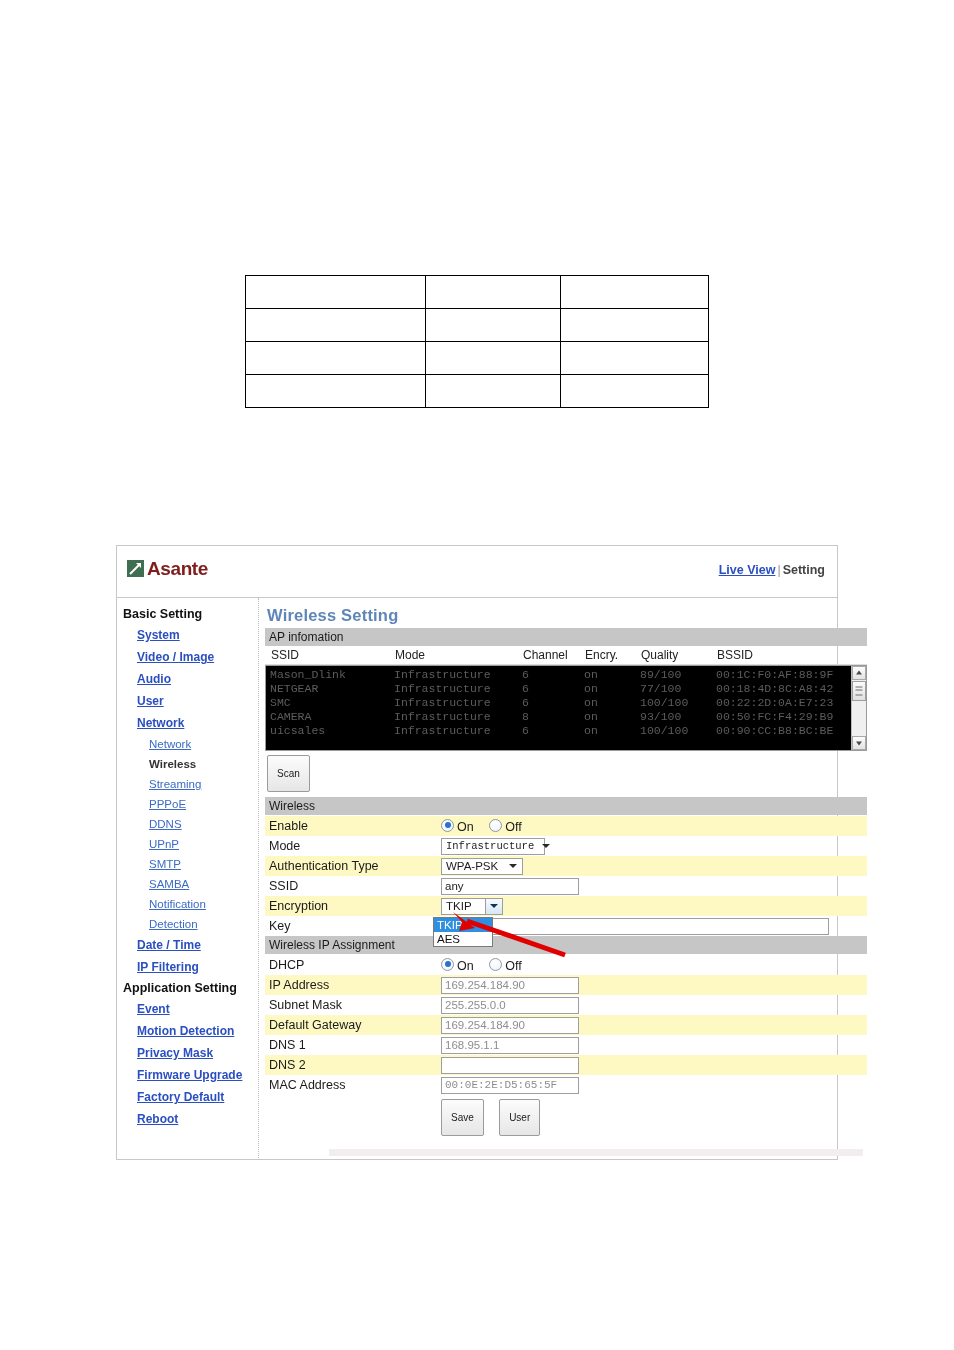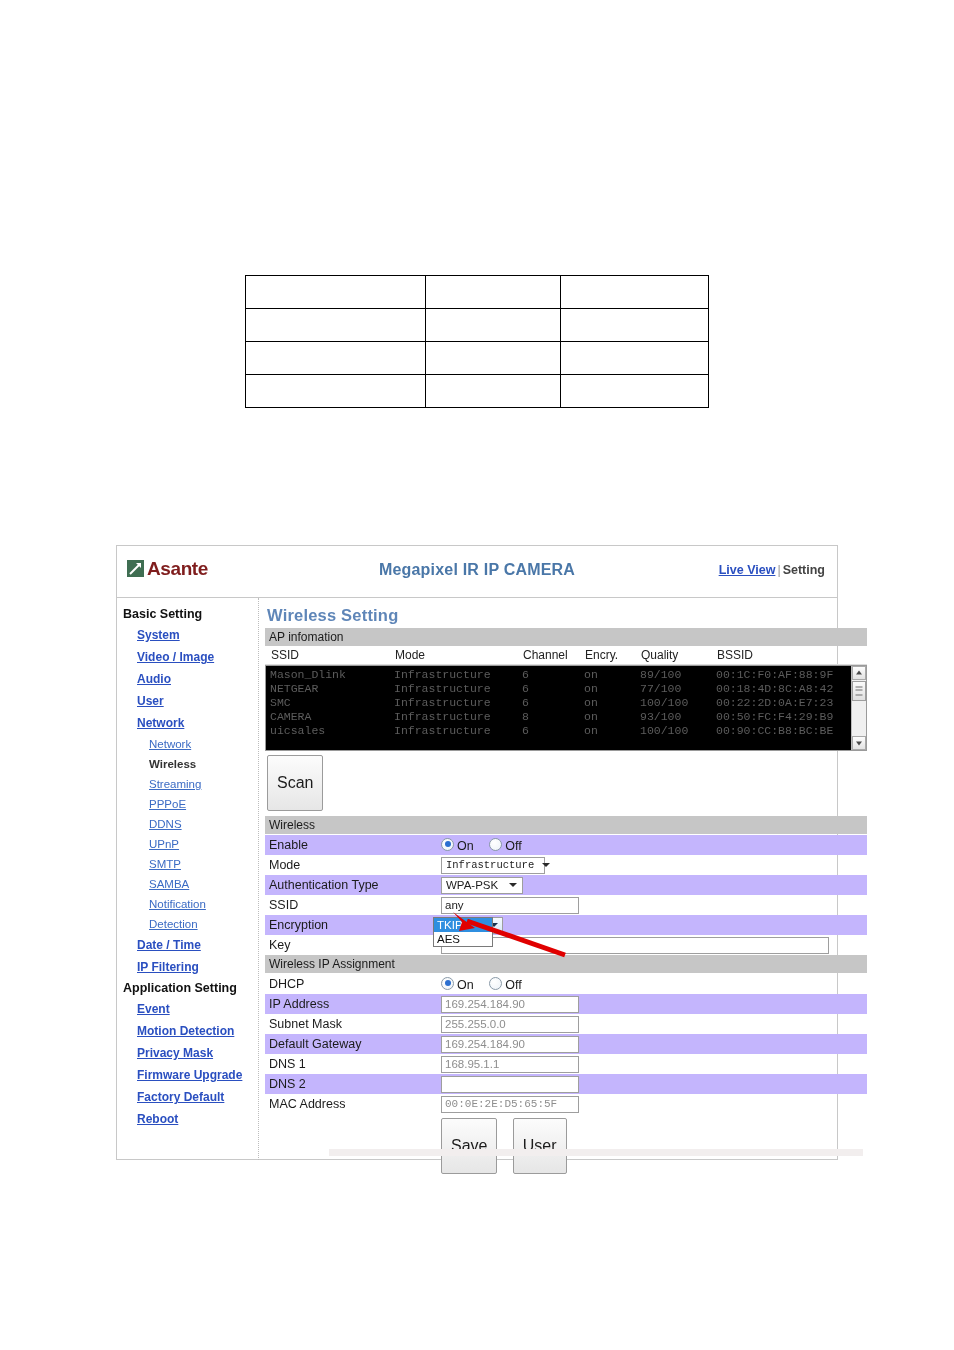--- a/index.html
+++ b/index.html
@@ -273,41 +273,41 @@
   #sb-thumb .grip:after {
     content: "";
     position: absolute;
     left: 0; right: 0; top: 2px;
     border-top: 1px solid #6f6f6f;
   }
 
   
   .btn {
     font-family: "Liberation Sans", sans-serif;
-    font-size: 16px;
+    font-size: 10px;
     color: #1c1c1c;
     background: linear-gradient(#fcfcfc, #e6e6e6);
     border: 1px solid #9b9b9b;
     border-radius: 2px;
-    padding: 18px 9px;
+    padding: 12px 9px;
     cursor: pointer;
   }
   #scan-row { padding: 4px 0 5px 2px; }
 
   
   .frow {
     display: flex;
     align-items: center;
     min-height: 20px;
     font-size: 12.5px;
     color: #1b1b1b;
     padding: 1px 0 1px 4px;
     box-sizing: border-box;
   }
-  .frow.alt { background: #c4b5fd; }
+  .frow.alt { background: #fef9c3; }
   .flabel { width: 172px; flex: none; }
   .fctl   { flex: 1; position: relative; }
 
   .radio {
     display: inline-block;
     width: 11px;
     height: 11px;
     border-radius: 50%;
     border: 1px solid #8a9aa8;
     background: radial-gradient(circle at 38% 34%, #ffffff 0%, #f2f6fa 70%);
@@ -456,21 +456,20 @@
   <div id="ui-header">
     <div id="brand">
       <div id="brand-mark">
         <svg class="slash" viewBox="0 0 15 15">
           <path d="M2 13 L12 3" stroke="#ffffff" stroke-width="2" fill="none"></path>
           <path d="M8 2 L13 2 L13 7 Z" fill="#ffffff"></path>
         </svg>
       </div>
       <div id="brand-name">Asante</div>
     </div>
-    <div id="product-title">Megapixel IR IP CAMERA</div>
     <div id="header-links">
       <a class="live" href="#">Live View</a><span class="sep">|</span><span class="setting">Setting</span>
     </div>
   </div>
 
   <div id="ui-body">
 
     <div id="sidebar">
       <div class="nav-group">Basic Setting</div>
       <div class="nav-item">System</div>

